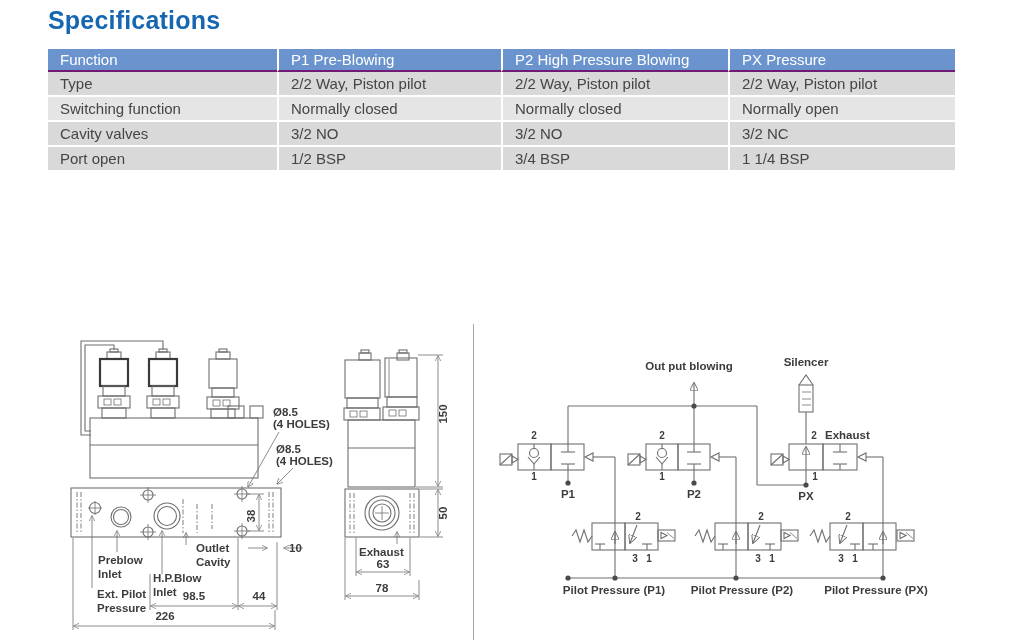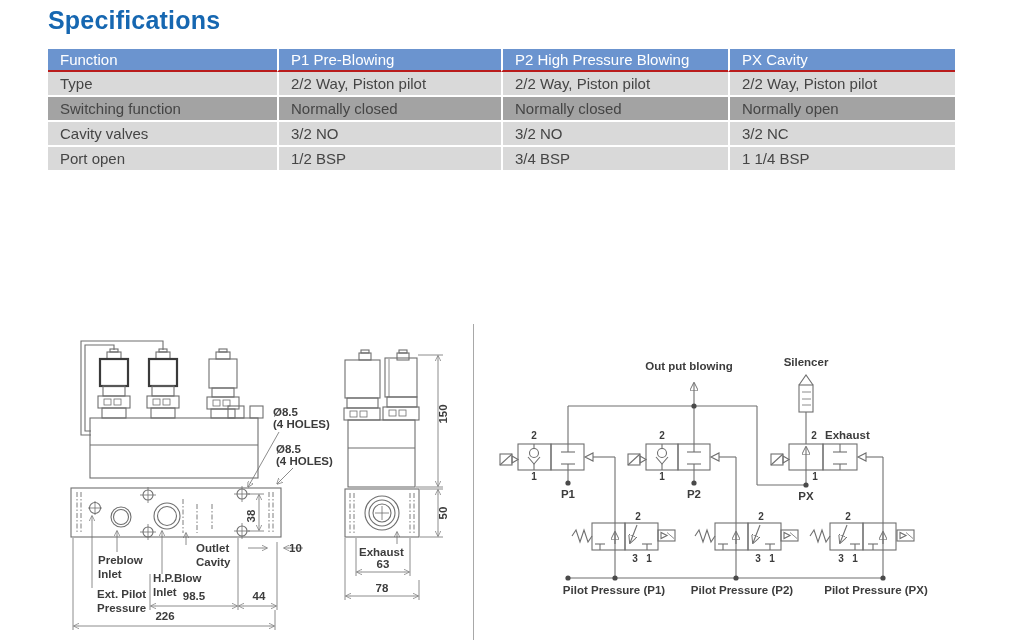--- a/index.html
+++ b/index.html
@@ -16,28 +16,28 @@
     position:absolute; left:48px; top:49px; width:907px;
     border-collapse:separate; border-spacing:0; table-layout:fixed;
     font-size:15px; color:#454545;
   }
   table.spec col.c0 { width:229px; }
   table.spec col.c1 { width:224px; }
   table.spec col.c2 { width:227px; }
   table.spec col.c3 { width:227px; }
   table.spec th {
     background:#6b94cf; color:#ffffff; font-weight:normal; text-align:left;
-    height:23px; padding:0 0 0 12px; border-bottom:2px solid #b91c1c;
+    height:23px; padding:0 0 0 12px; border-bottom:2px solid #701a75;
   }
   table.spec td {
     height:25px; padding:0 0 0 12px; border-bottom:2px solid #ffffff;
   }
   table.spec th + th, table.spec td + td { border-left:2px solid #ffffff; }
   table.spec tr.dark td { background:#d9d9d9; }
-  table.spec tr.light td { background:#a3a3a3; }
+  table.spec tr.light td { background:#e5e5e5; }
   .diagram { position:absolute; }
   .vdivider {
     position:absolute; left:473px; top:324px; width:1px; height:316px;
     background:#a8a8a8;
   }
   svg text {
     font-family:"Liberation Sans", sans-serif;
     font-weight:bold; fill:#3c3c3c;
   }
   svg .lbl  { font-size:11.5px; }
@@ -63,21 +63,21 @@
         <col class="c0">
         <col class="c1">
         <col class="c2">
         <col class="c3">
       </colgroup>
     <thead>
       <tr>
         <th>Function</th>
         <th>P1 Pre-Blowing</th>
         <th>P2 High Pressure Blowing</th>
-        <th>PX Cavity</th>
+        <th>PX Pressure</th>
       </tr>
     </thead>
     <tbody>
       <tr class="dark">
         <td>Type</td>
         <td>2/2 Way, Piston pilot</td>
         <td>2/2 Way, Piston pilot</td>
         <td>2/2 Way, Piston pilot</td>
       </tr>
       <tr class="light">

